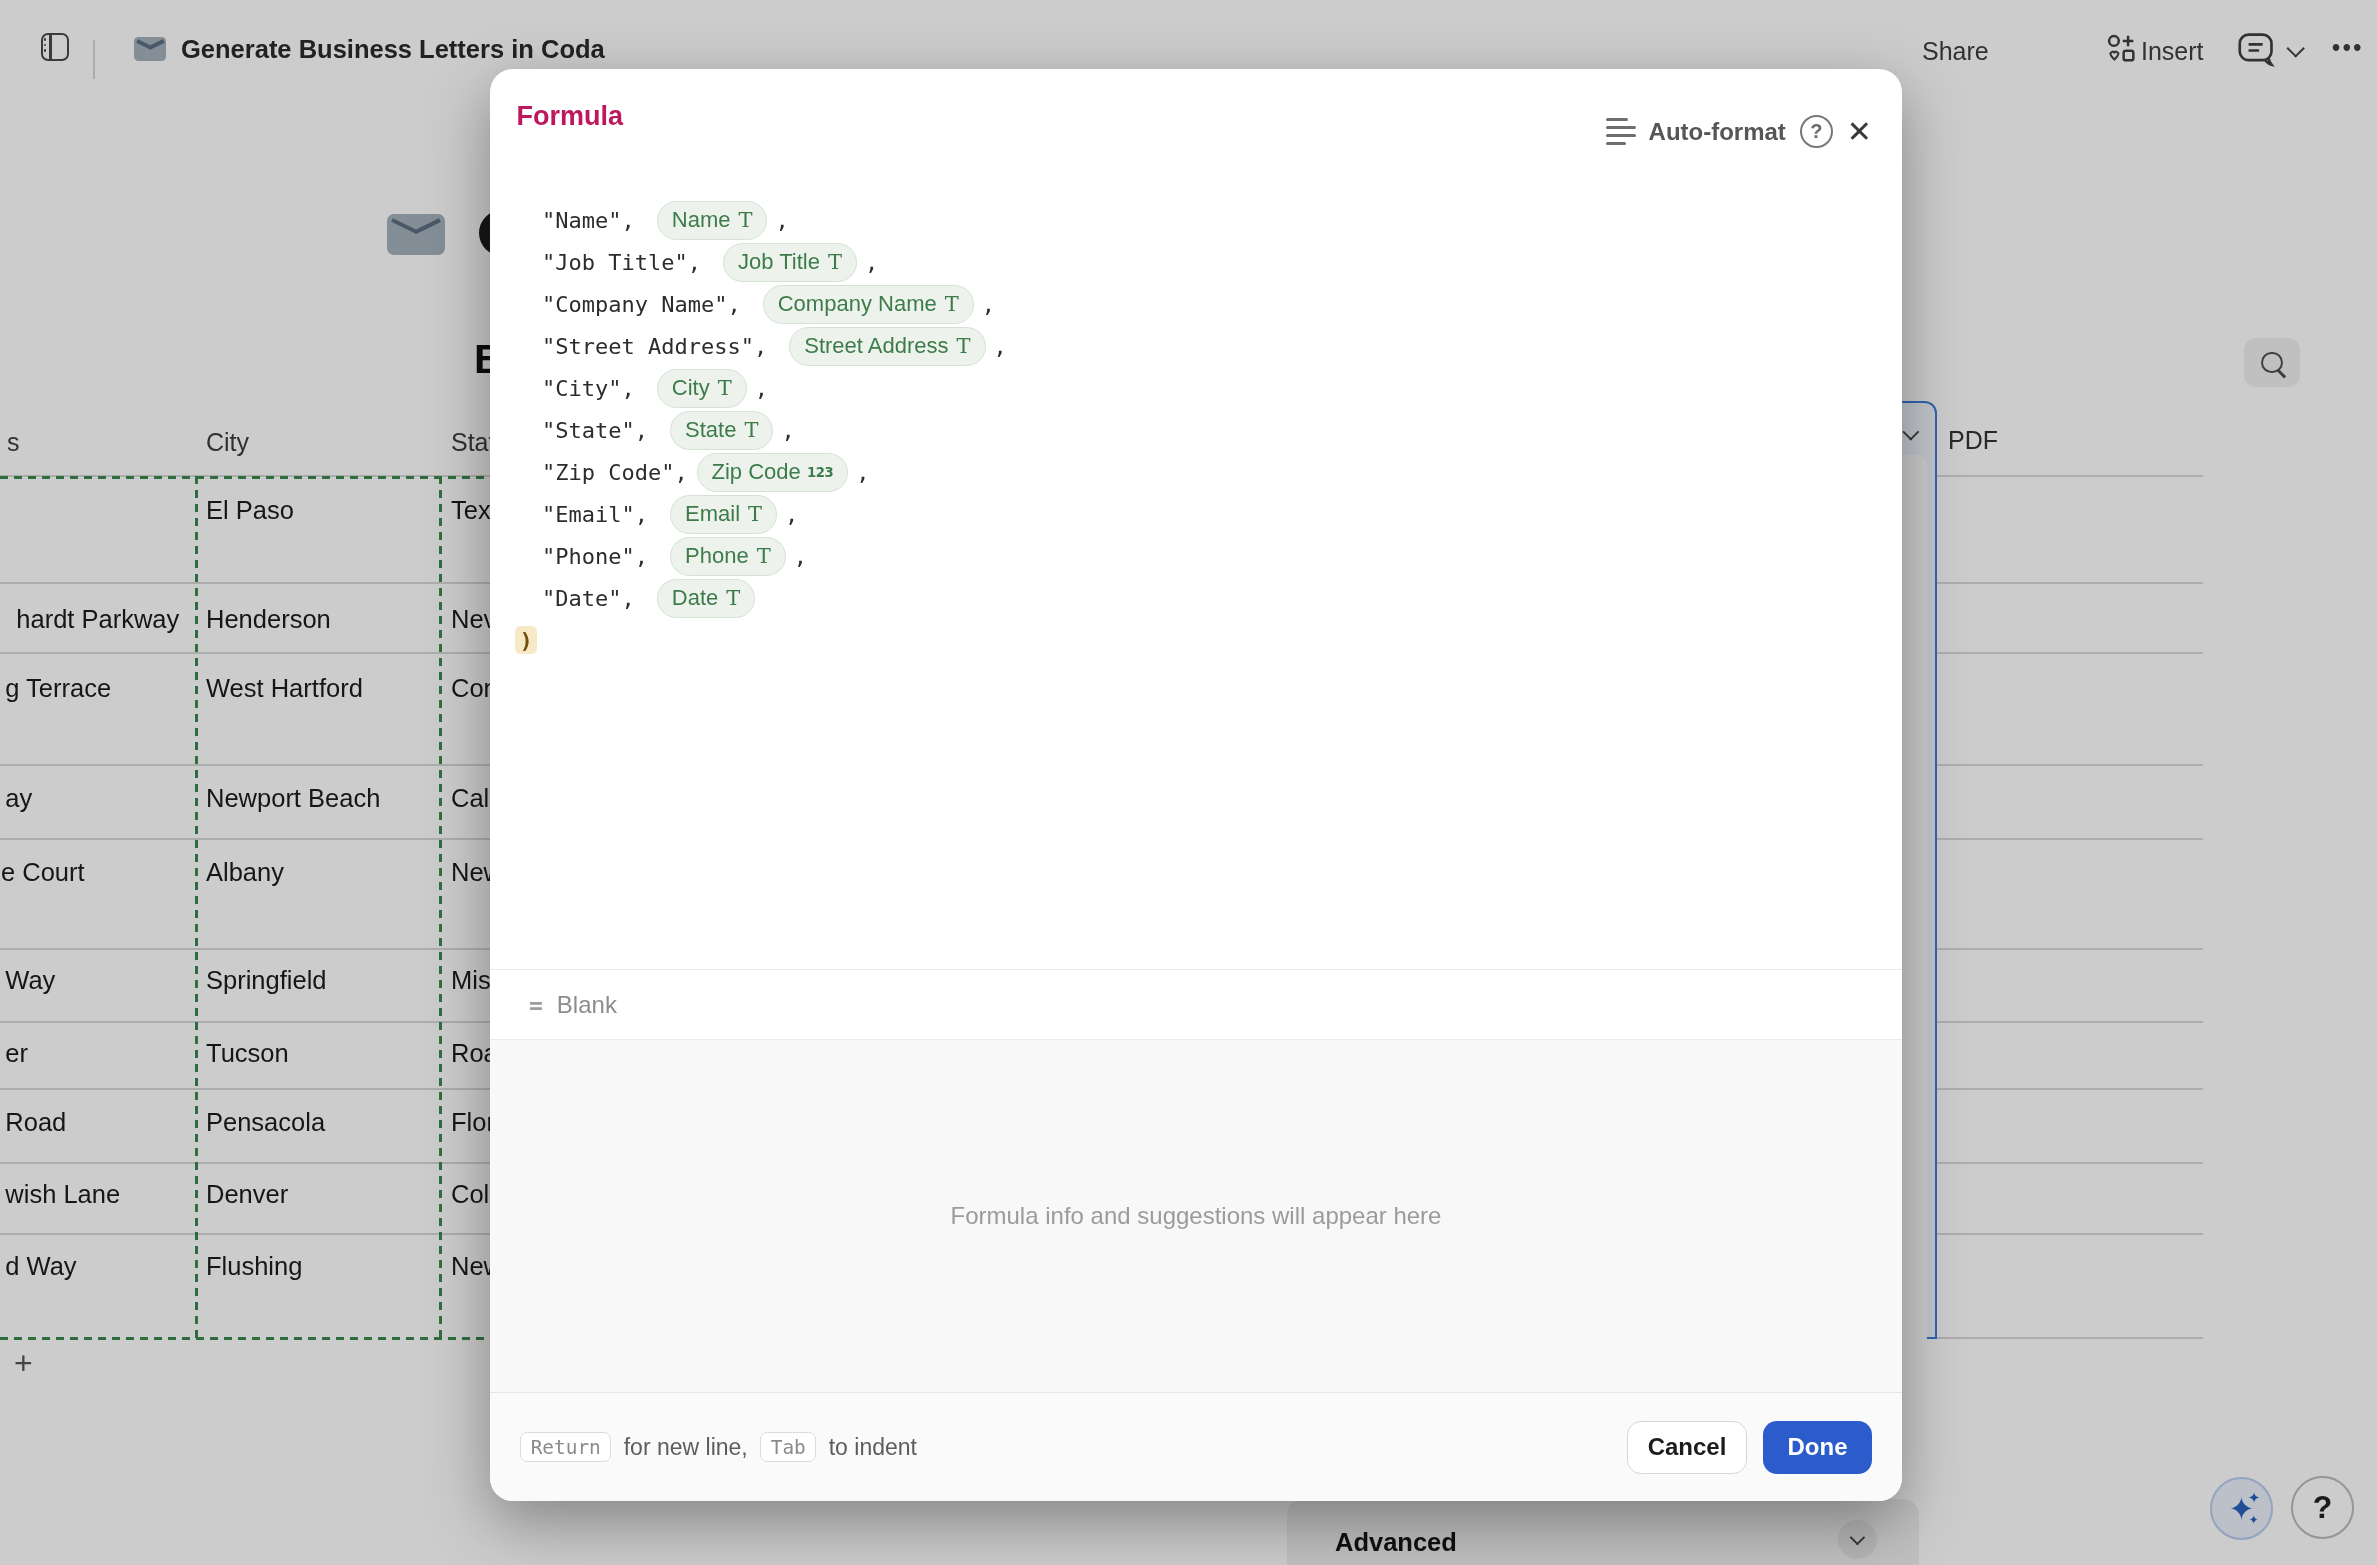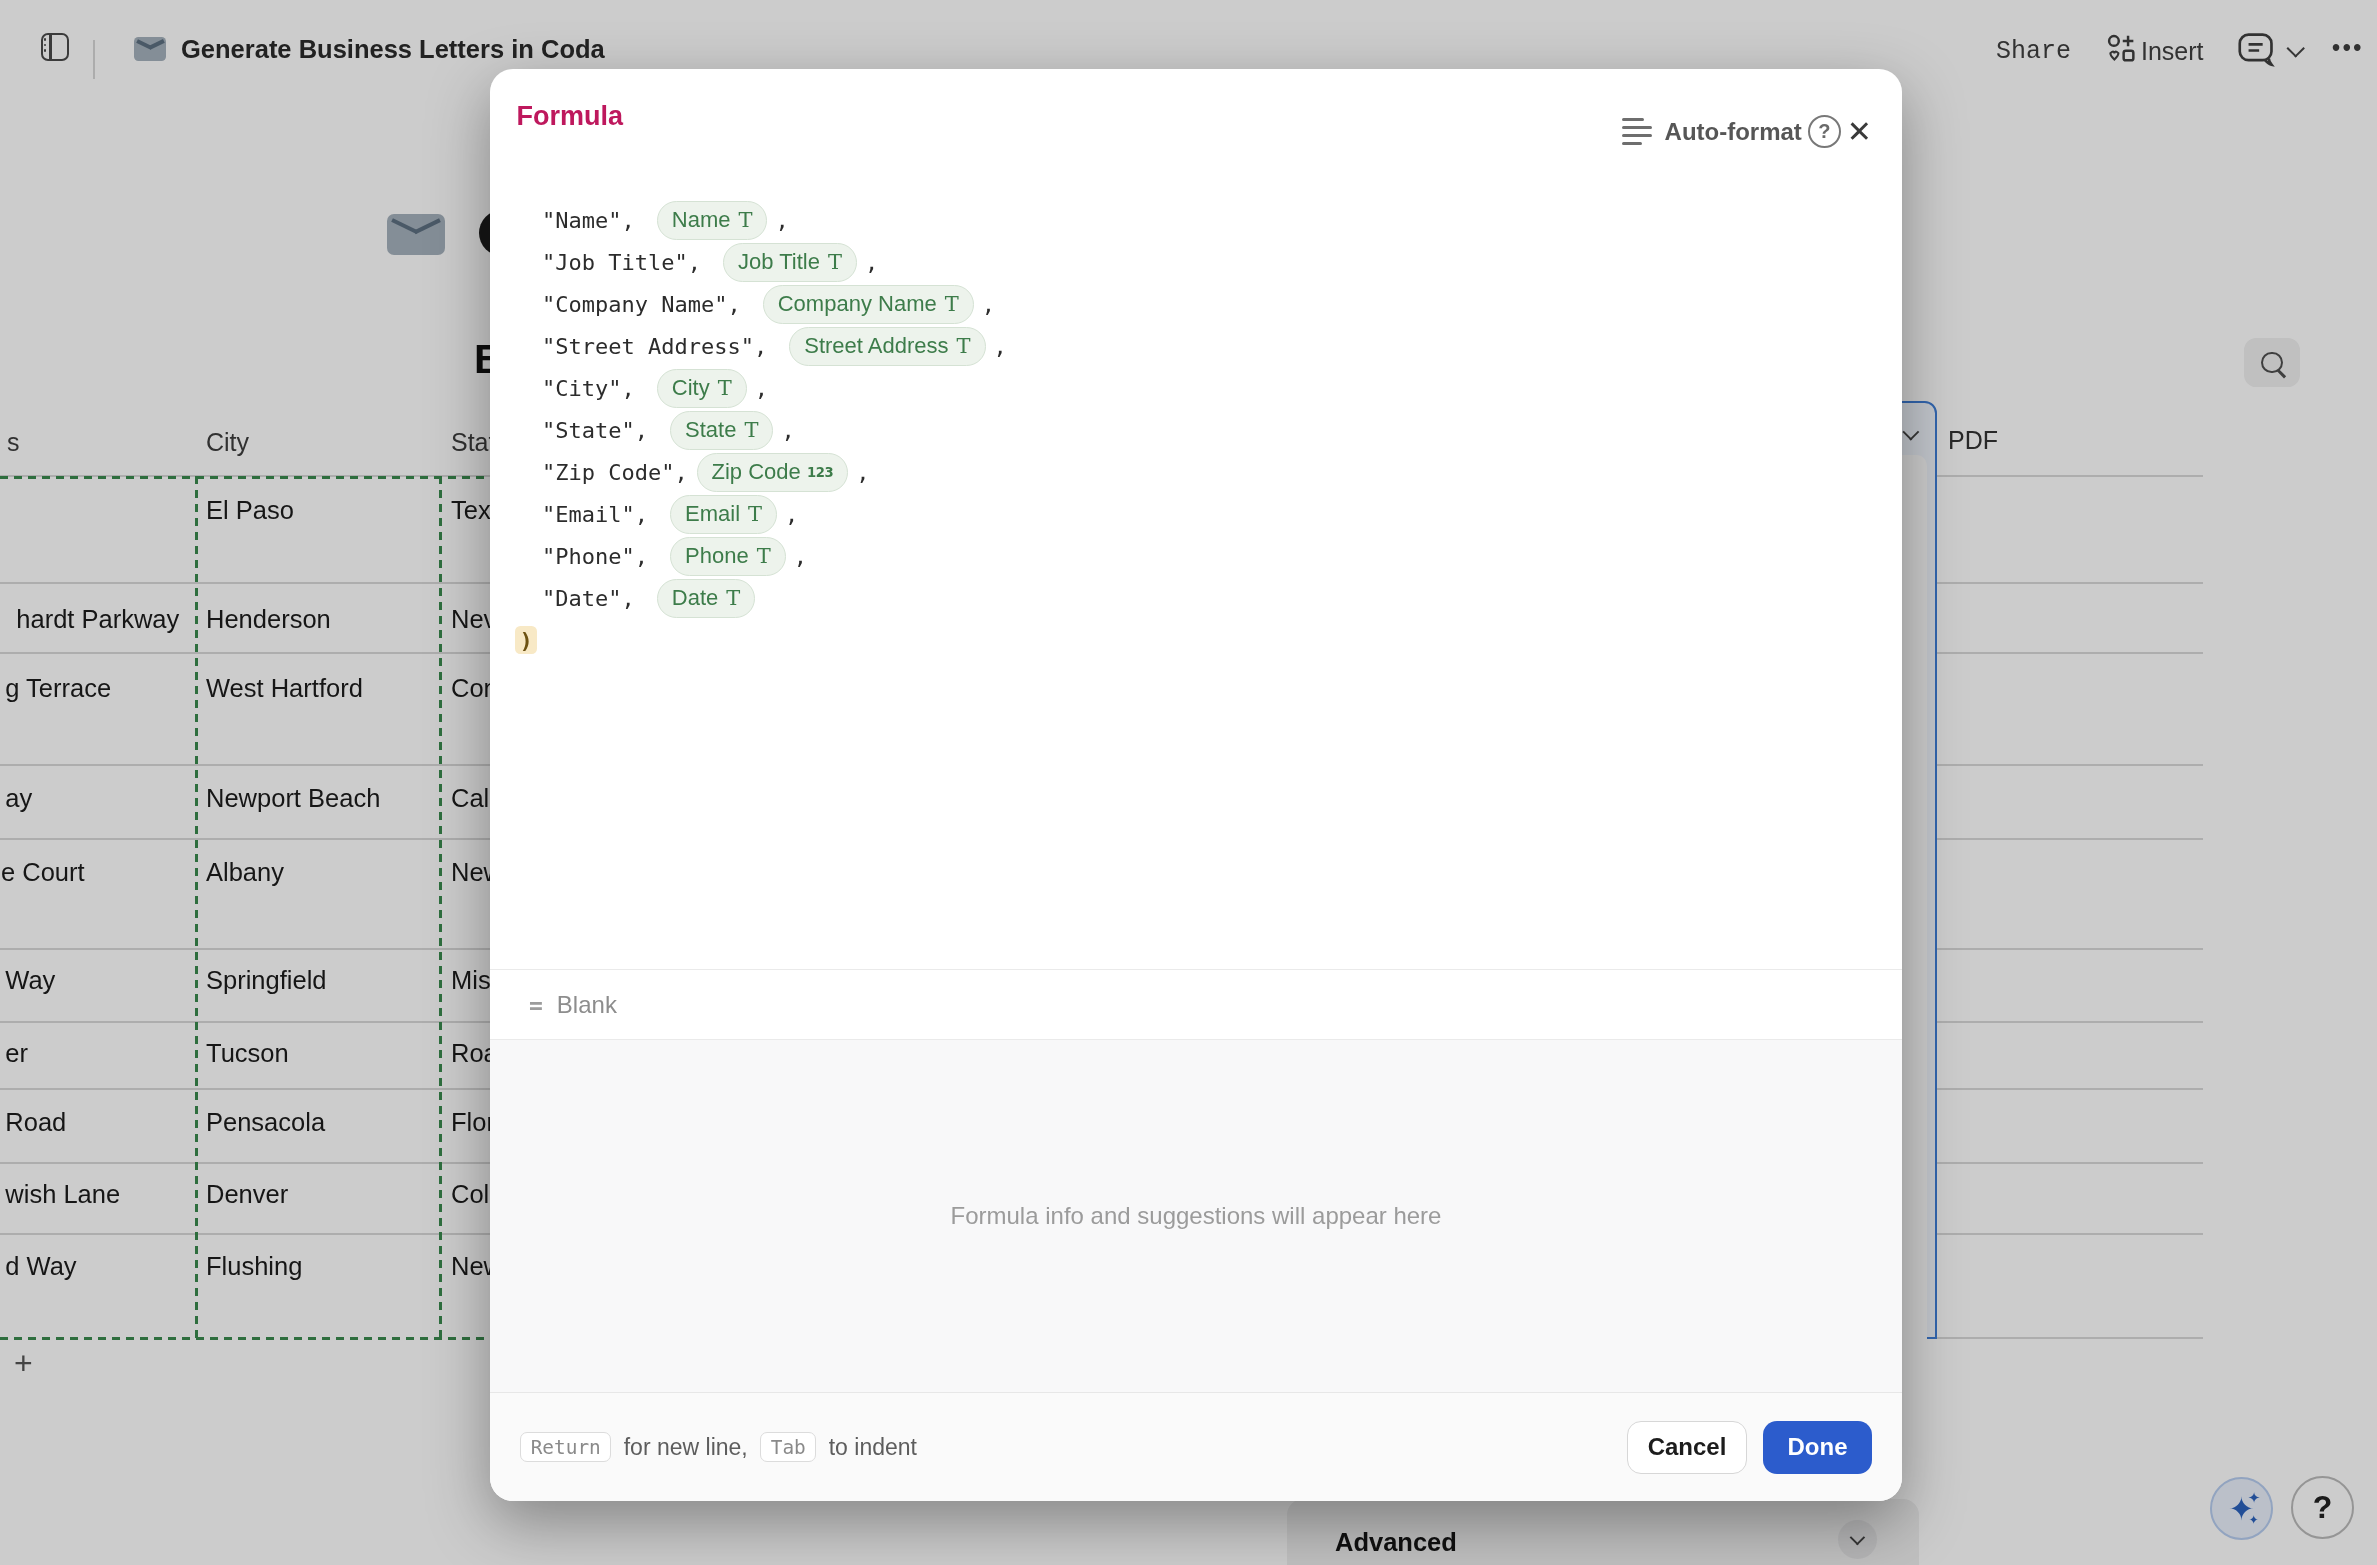--- a/index.html
+++ b/index.html
@@ -100,21 +100,21 @@
       <div class="dot" style="top:10.6px;"></div>
       <div class="dot" style="top:16px;"></div>
     </div>
   </div>
   <div class="abs vdivider" style="left:93px;top:40px;height:39px;"></div>
   <div class="env" style="left:134px;top:37px;width:32px;height:24px;">
       <div class="flap"></div>
     </div>
   <div class="abs topbar-title" style="left:181px;top:35px;">Generate Business Letters in Coda</div>
 
-  <div class="abs topbar-action" style="left:1996px;top:37px;font-family:Liberation Mono, monospace;">Share</div>
+  <div class="abs topbar-action" style="left:1922px;top:37px;">Share</div>
   <svg class="abs" style="left:2106px;top:33px;" width="30" height="30" viewBox="0 0 34 34">
     <circle cx="9" cy="9" r="5.5" fill="none" stroke="#3f3f3f" stroke-width="2.8"></circle>
     <path d="M25 3 v12 M19 9 h12" stroke="#3f3f3f" stroke-width="2.8" fill="none"></path>
     <path d="M5 23 q4 -4 4.5 0 q0.5 -4 4.5 0 q0 3 -4.5 7 q-4.5 -4 -4.5 -7 z" fill="none" stroke="#3f3f3f" stroke-width="2.4"></path>
     <rect x="20" y="20" width="11" height="11" rx="2.5" fill="none" stroke="#3f3f3f" stroke-width="2.8"></rect>
   </svg>
   <div class="abs topbar-action" style="left:2141px;top:37px;">Insert</div>
   <svg class="abs" style="left:2237px;top:32px;" width="39" height="37" viewBox="0 0 44 42">
     <rect x="3" y="3" width="36" height="29" rx="10" fill="none" stroke="#3f3f3f" stroke-width="3"></rect>
     <path d="M13 14 h16 M13 21 h12" stroke="#3f3f3f" stroke-width="3" fill="none"></path>
@@ -229,21 +229,21 @@
     <span>?</span>
   </div>
 </div>
 
 <div class="overlay"></div>
 
 <div class="modal">
 
   <div class="abs modal-title" style="left:26.4px;top:32px;">Formula</div>
 
-  <div class="abs" style="right:30px;top:46px;display:flex;align-items:center;gap:6px;">
+  <div class="abs" style="right:30px;top:46px;display:flex;align-items:center;gap:14px;">
     <div style="display:flex;align-items:center;gap:12.3px;">
       <div class="af-icon">
         <i style="width:22px;"></i>
           <i style="width:30px;"></i>
           <i style="width:30px;"></i>
           <i style="width:20px;"></i>
       </div>
       <span class="af-label">Auto-format</span>
     </div>
     <div class="help-circ">

